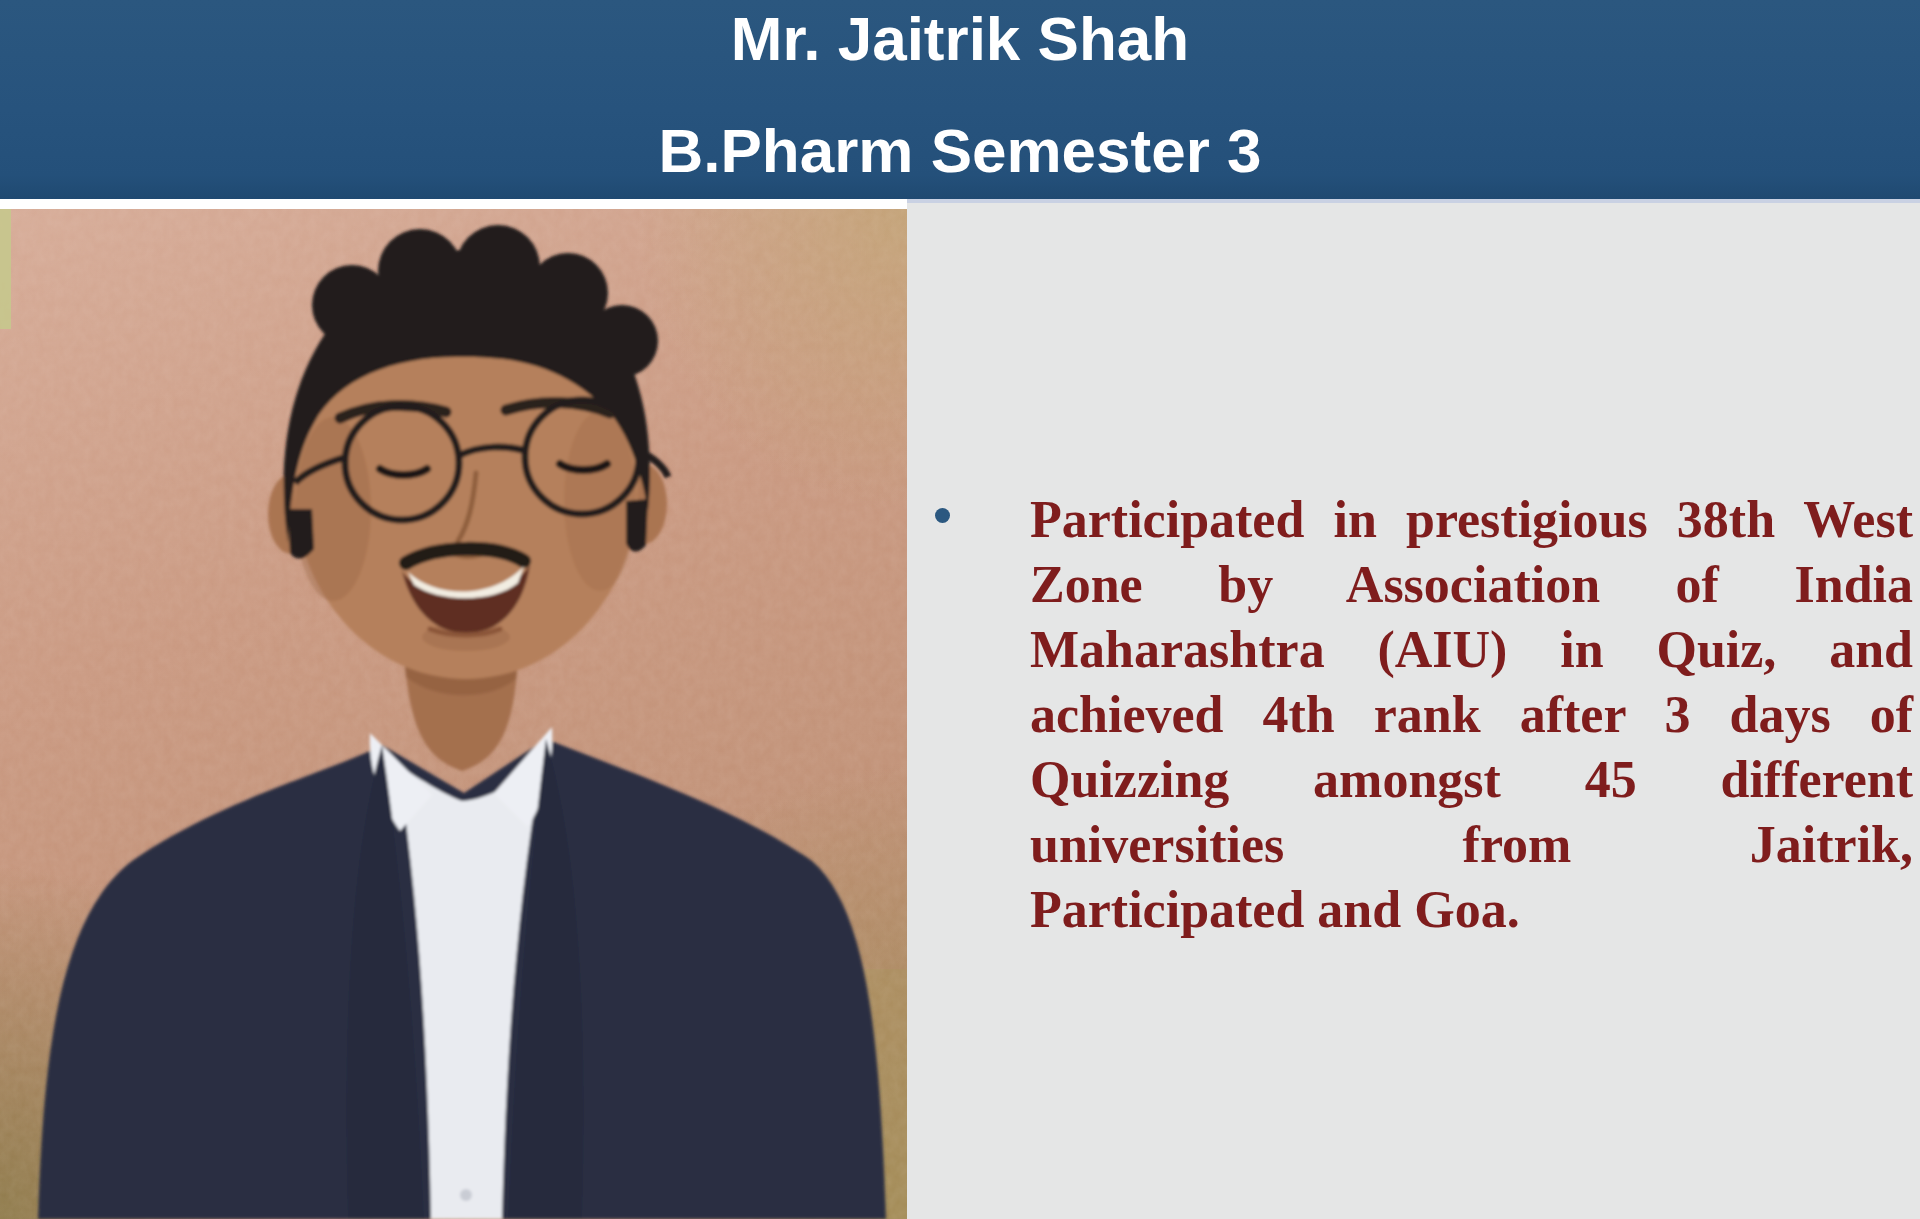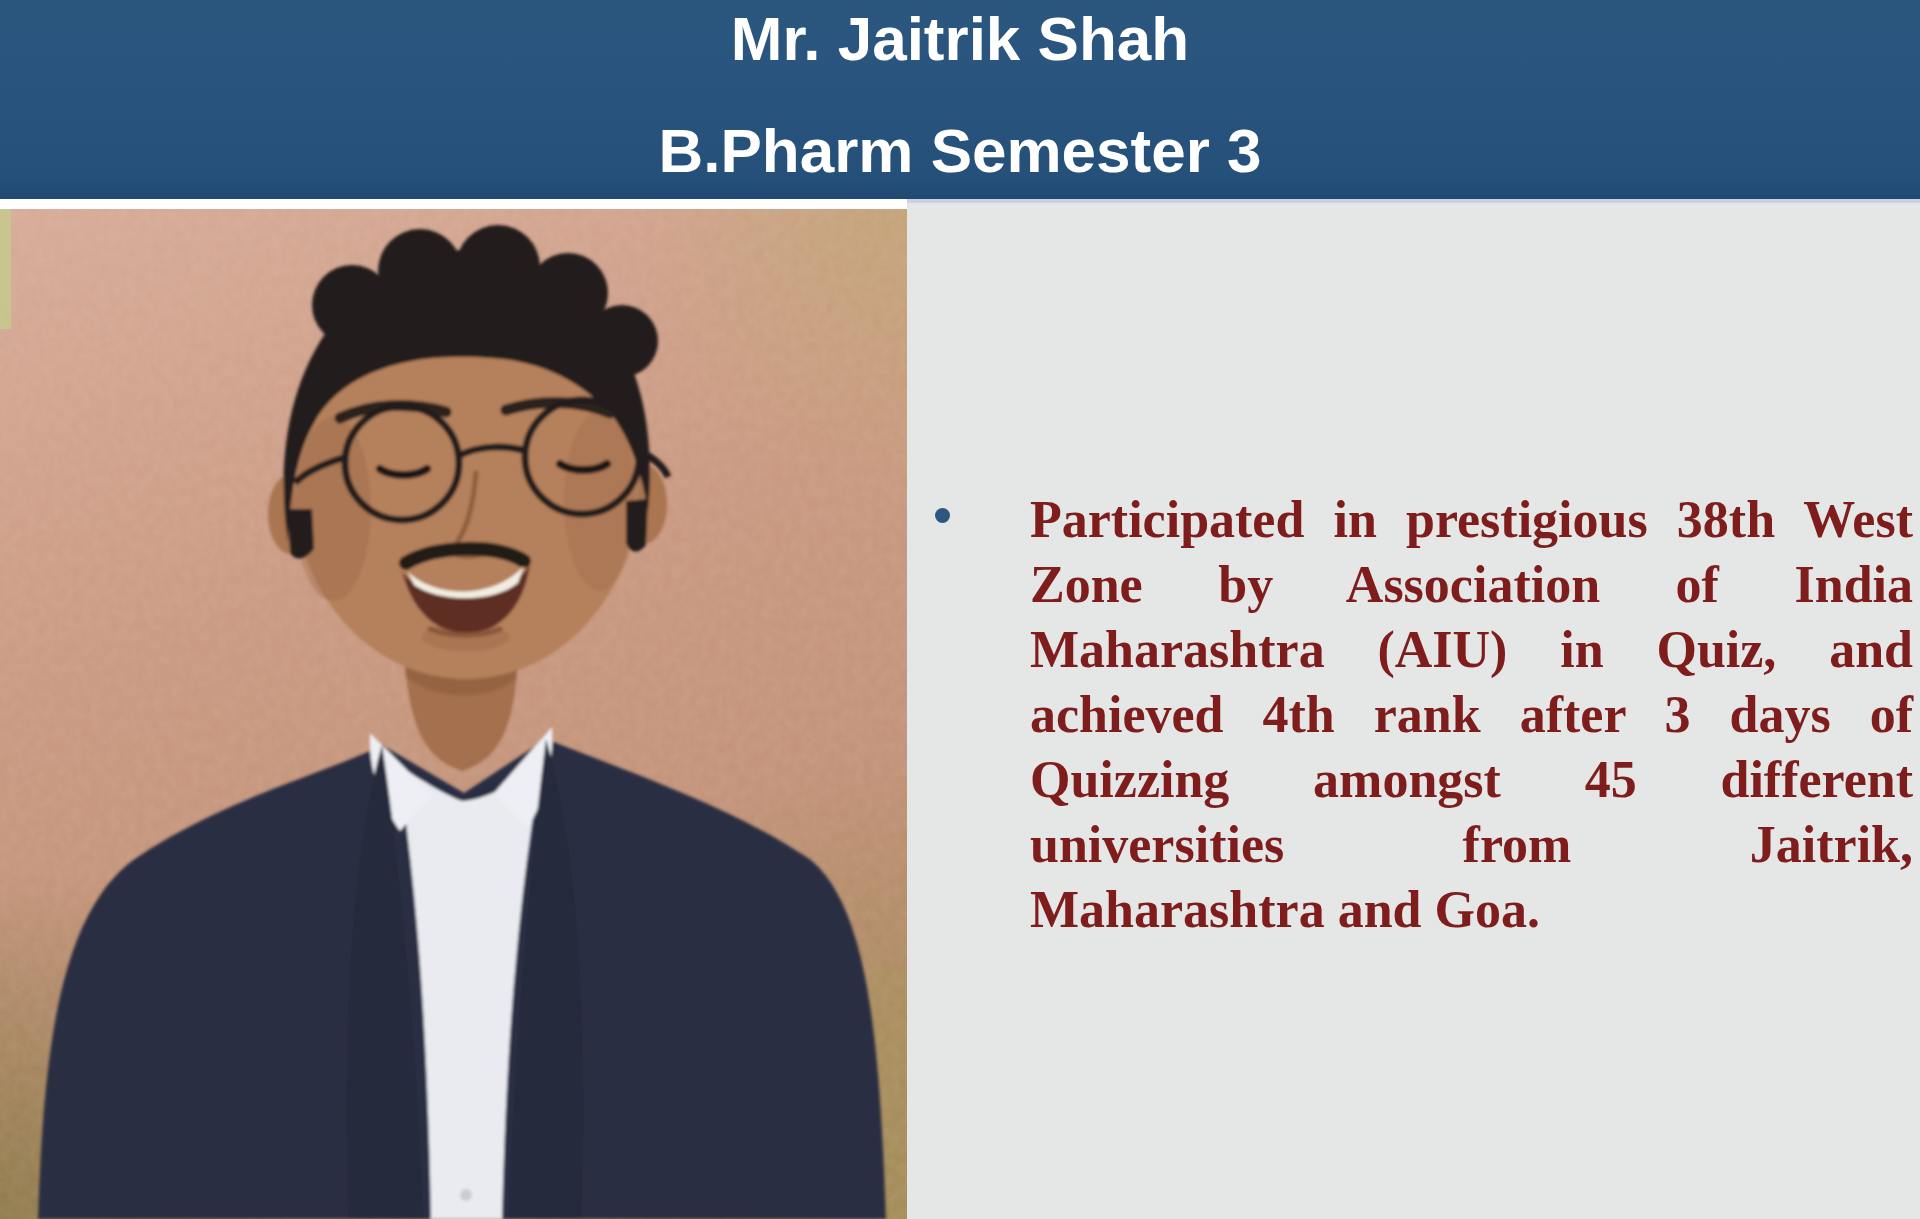--- a/index.html
+++ b/index.html
@@ -168,16 +168,16 @@
   <div class="panel"></div>
 
   <div class="bullet-dot"></div>
   <div class="bullet-text">
     <div class="jline">Participated in prestigious 38th West</div>
     <div class="jline">Zone by Association of India</div>
     <div class="jline">Maharashtra (AIU) in Quiz, and</div>
     <div class="jline">achieved 4th rank after 3 days of</div>
     <div class="jline">Quizzing amongst 45 different</div>
     <div class="jline">universities from Jaitrik,</div>
-    <div class="lline">Maharashtra and Goa.</div>
+    <div class="lline">Participated and Goa.</div>
   </div>
 
 </div>
 
 </body></html>

